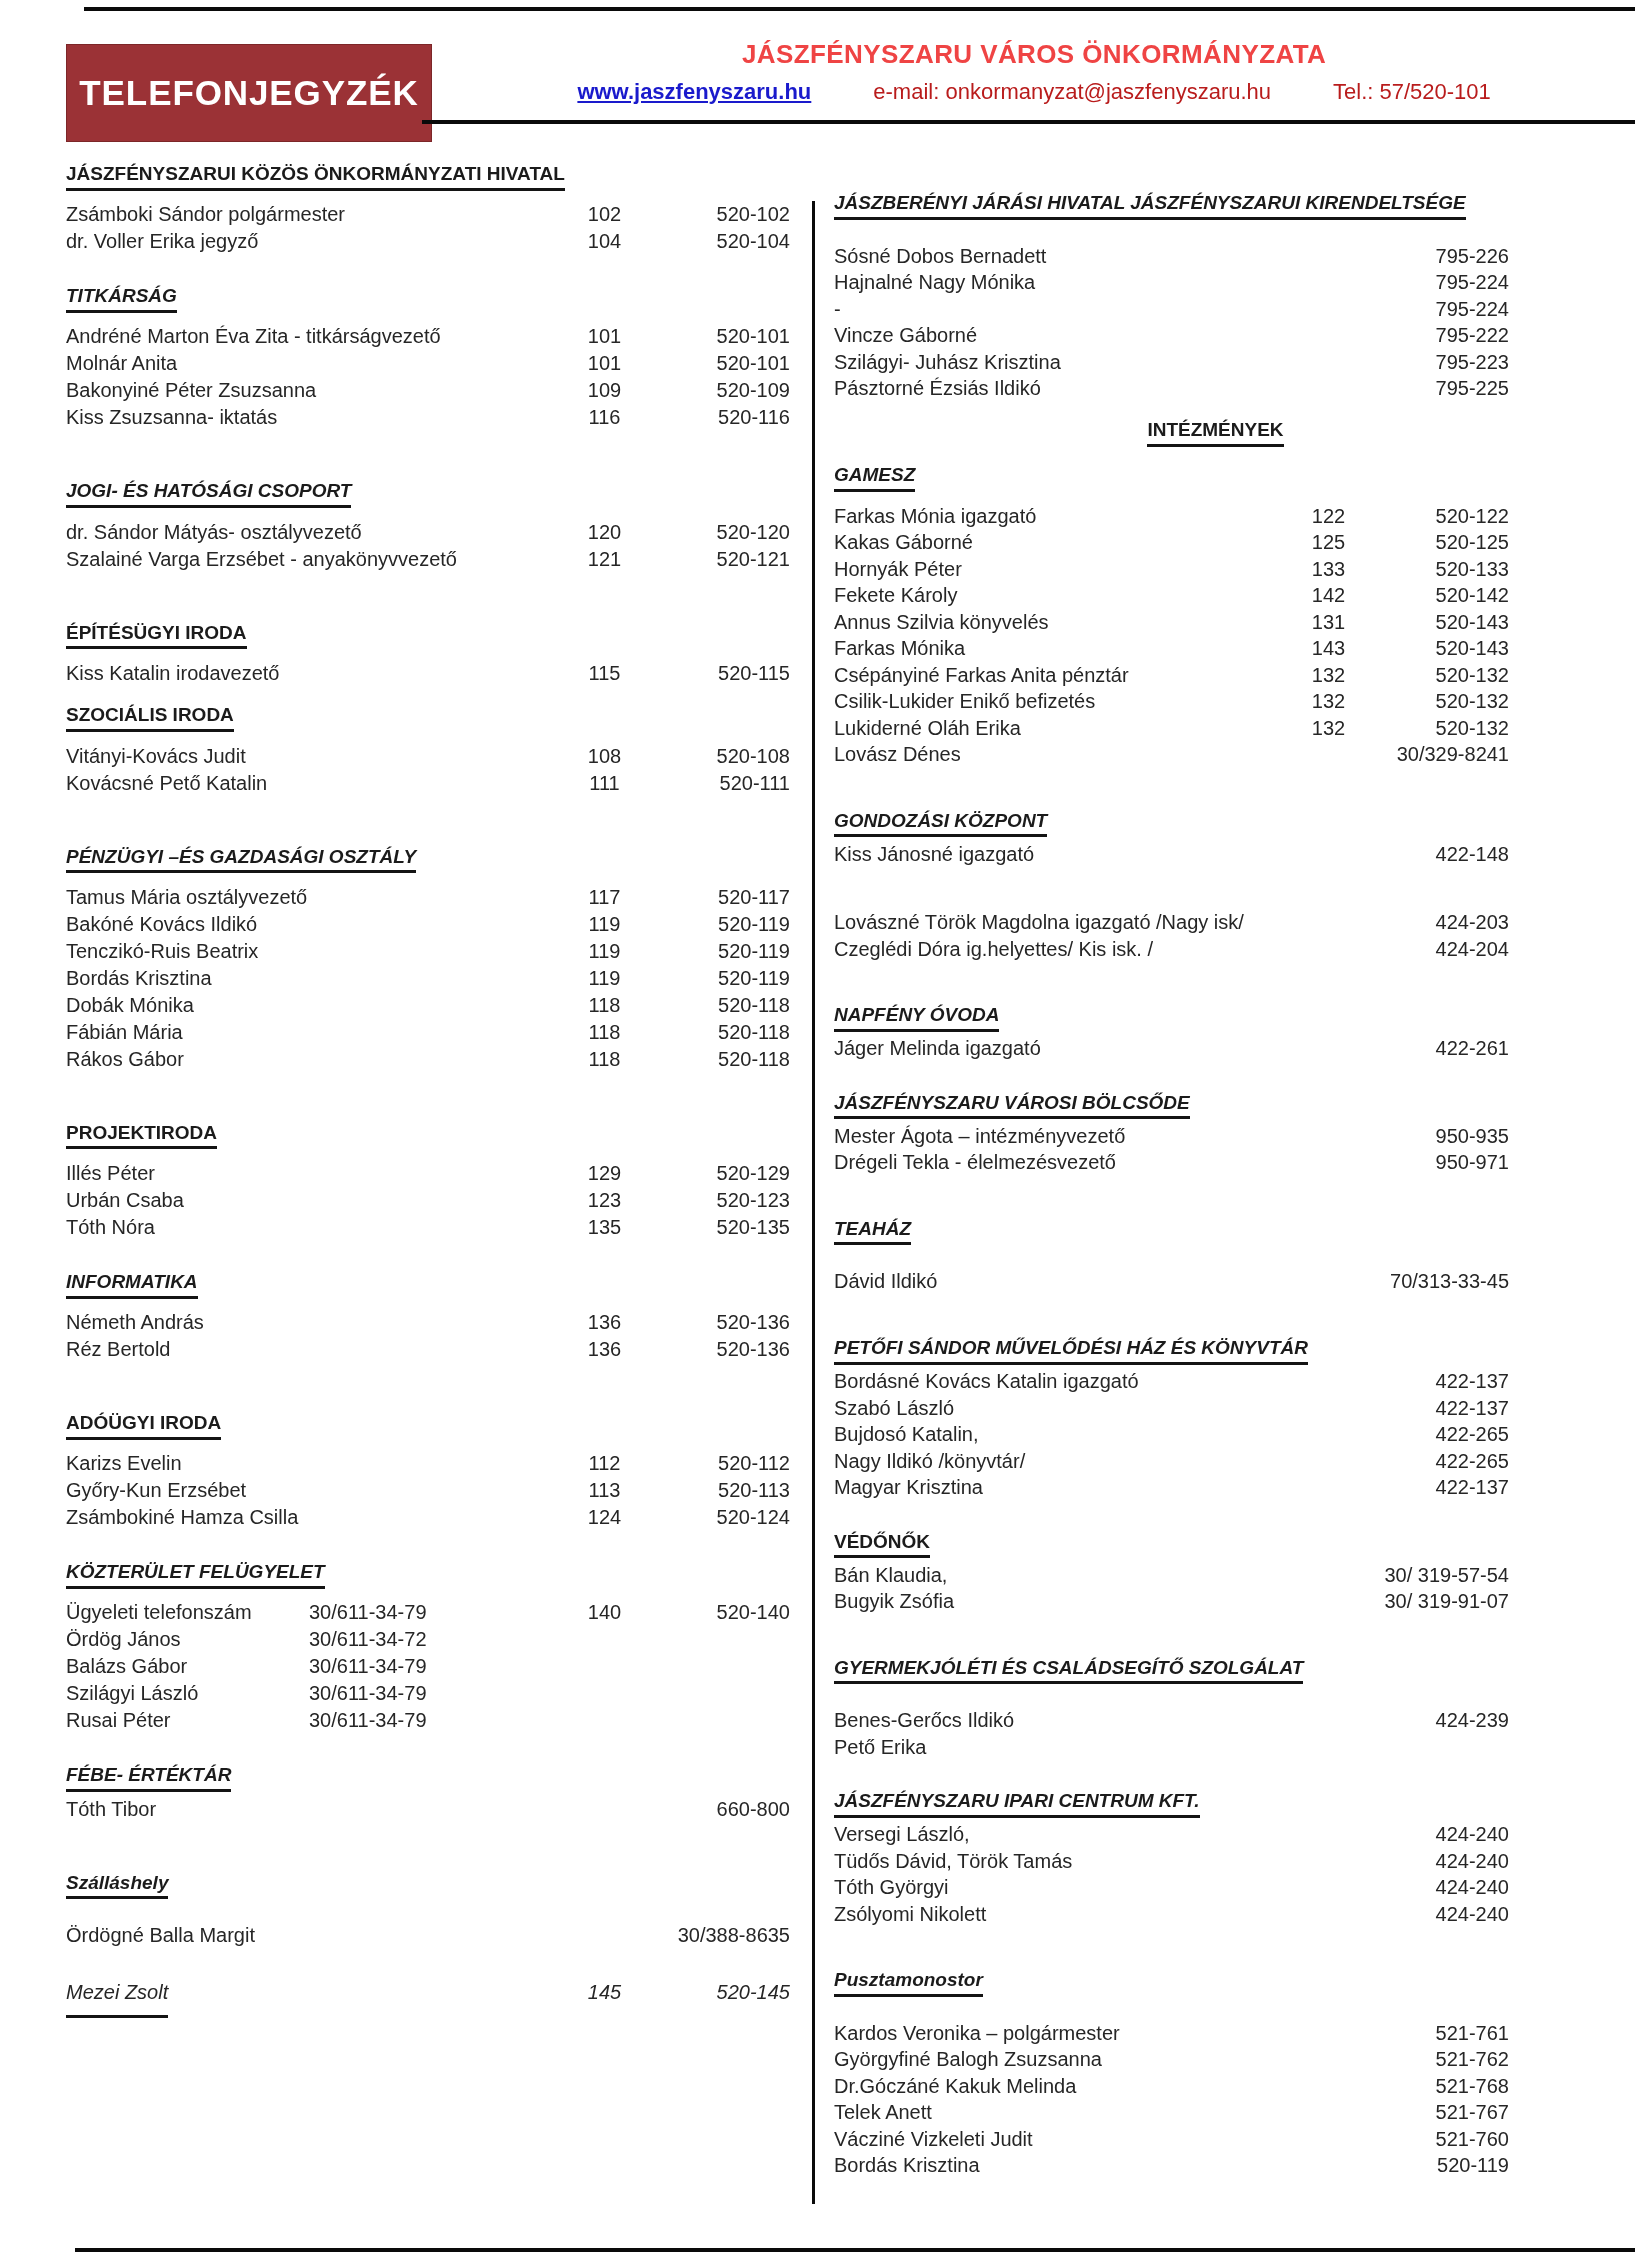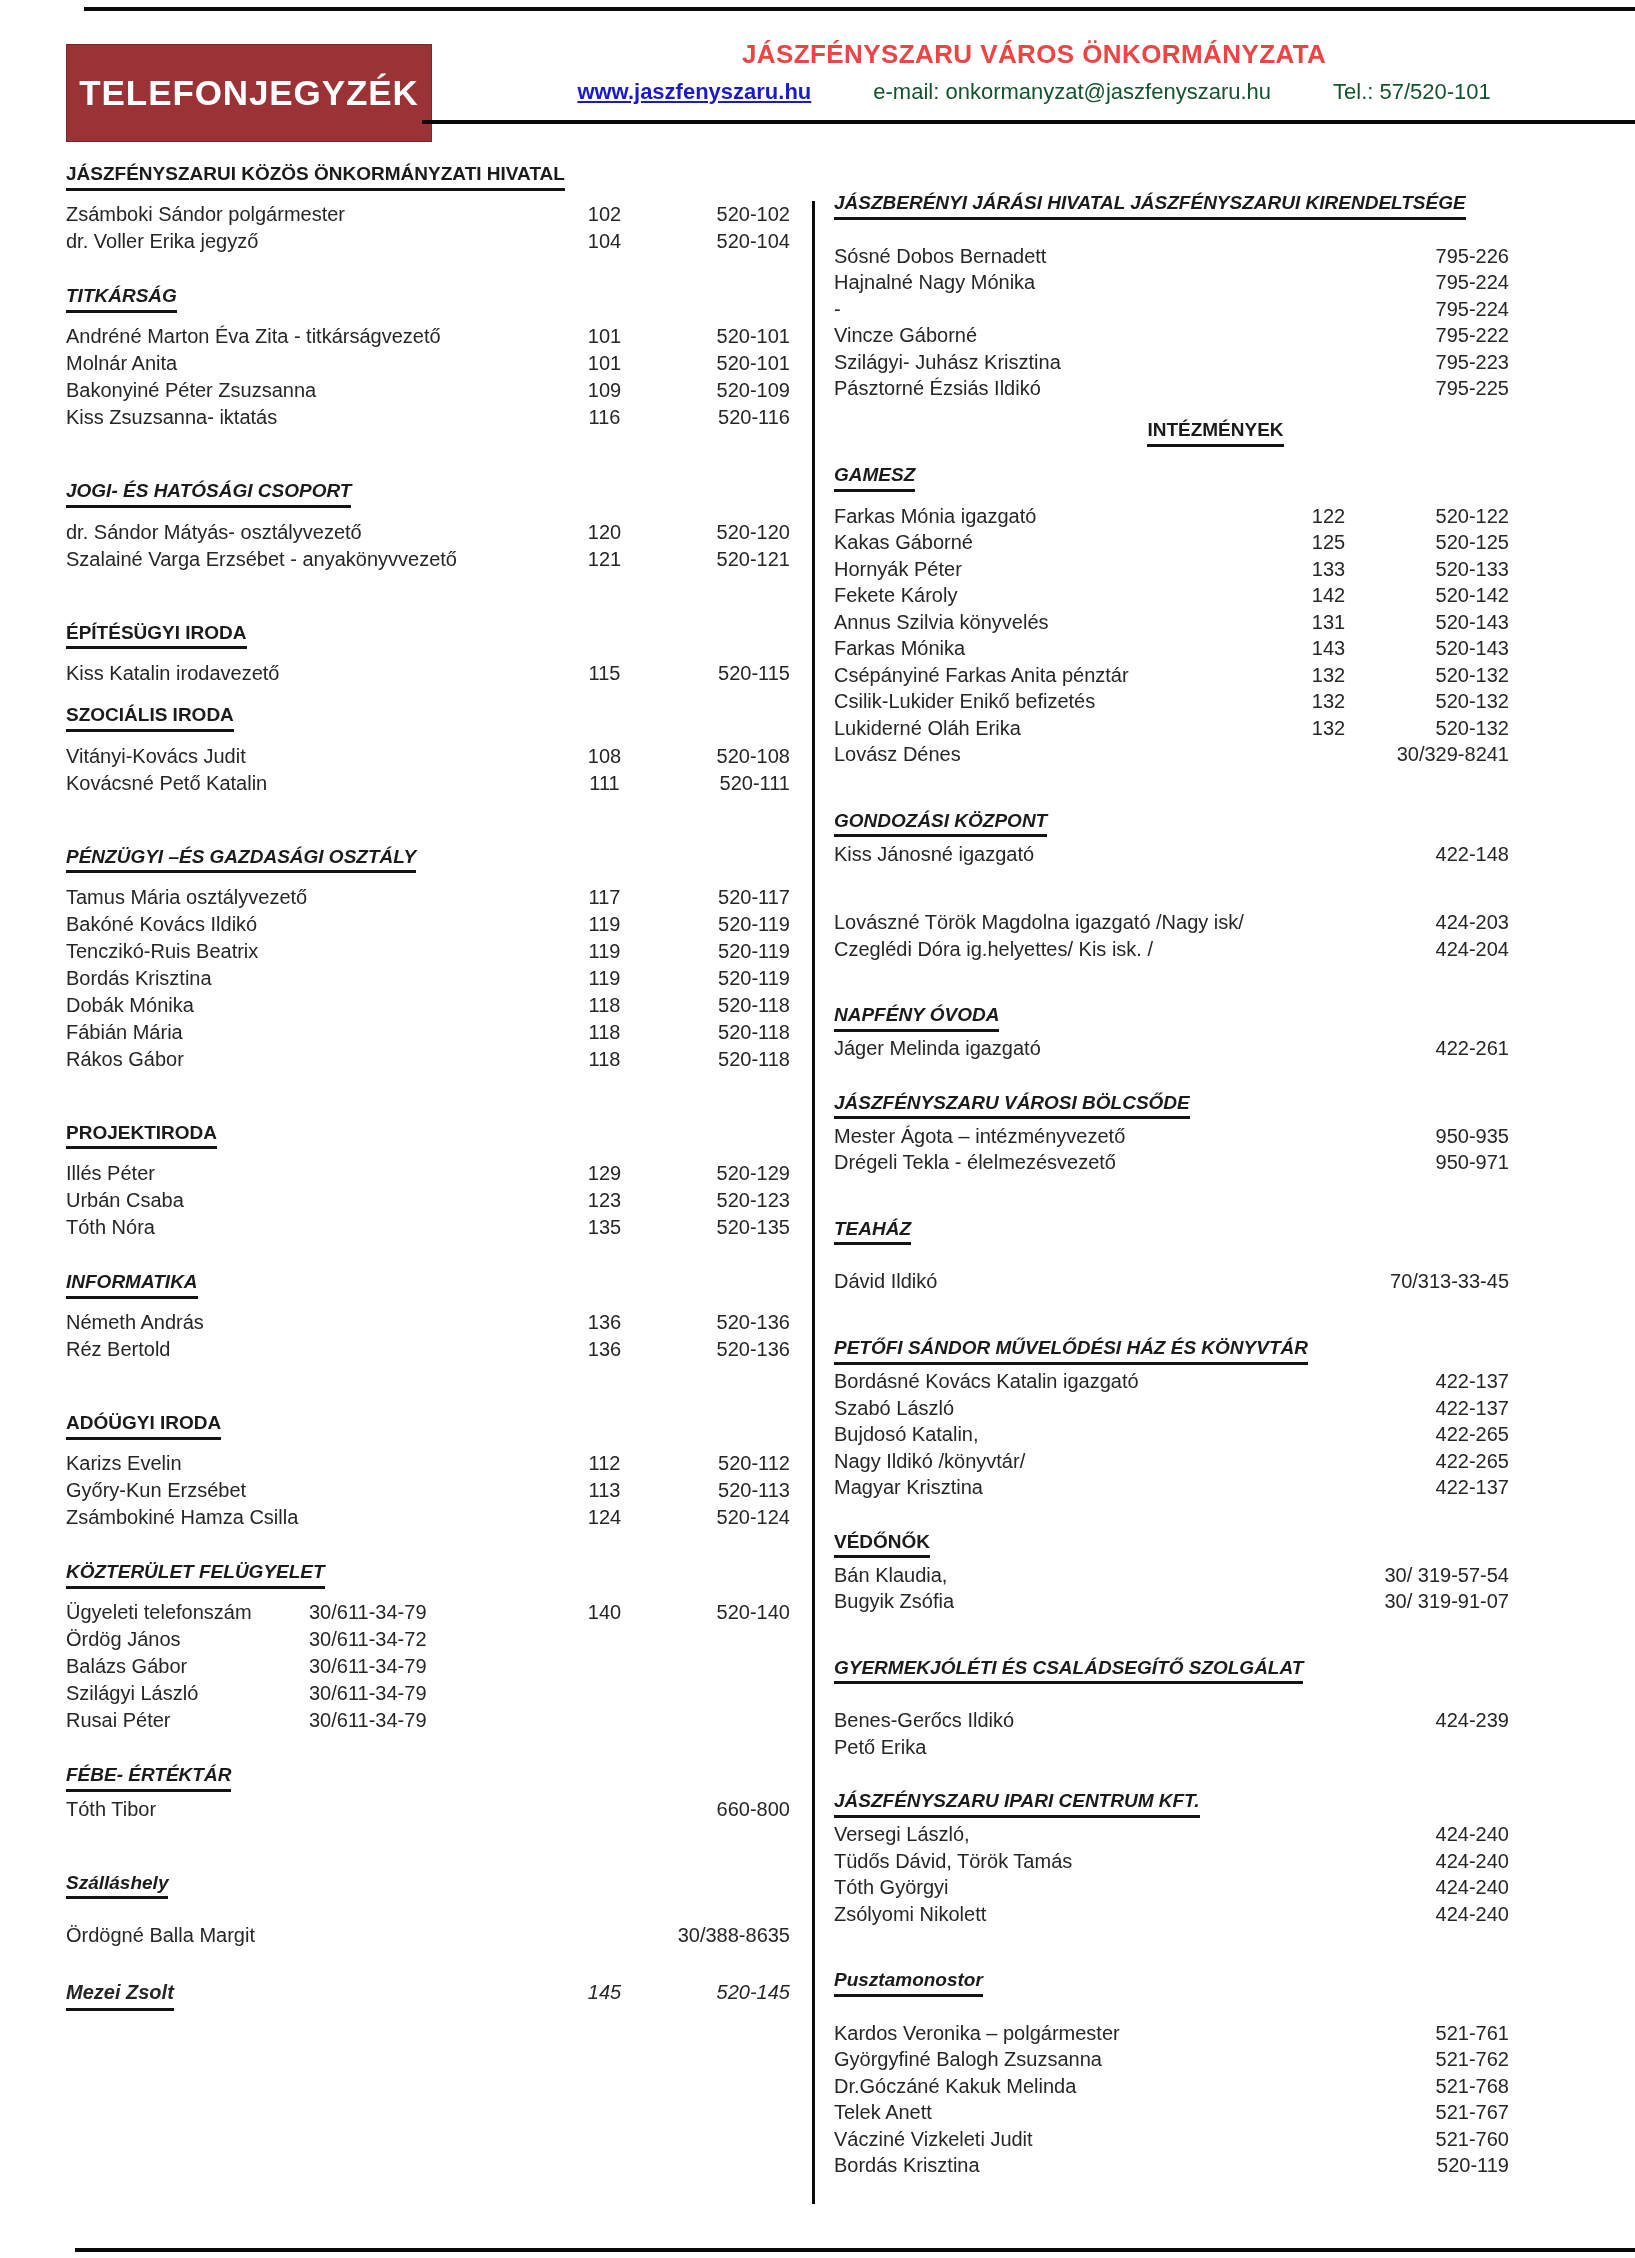--- a/index.html
+++ b/index.html
@@ -13,21 +13,21 @@
 
   
   .badge{position:absolute;left:66px;top:44px;width:366px;height:98px;
          display:flex;align-items:center;justify-content:center;
          color:#fff;font-weight:bold;font-size:35px;letter-spacing:0.9px;
          border:1.8px solid #7c2628;box-sizing:border-box;}
   .head-center{position:absolute;left:441px;right:8.8px;top:39px;text-align:center;}
   .head-title{font-size:26px;font-weight:bold;color:#ef4444;letter-spacing:0.4px;}
   .head-sub{margin-top:8.8px;display:flex;justify-content:center;align-items:baseline;gap:62px;font-size:22px;}
   .head-sub a{font-weight:600;}
-  .head-sub .plain{color:#14532d;}
+  .head-sub .plain{color:#b91c1c;}
 
   
   .col{position:absolute;}
   #left-col{left:66px;top:163px;width:745px;}
   #right-col{left:834px;top:192px;width:763px;}
 
   .section{margin-top:30px;}
   .section.first{margin-top:0;}
   .section.gap-lg{margin-top:49px;}
   .right .section.gap-lg{margin-top:42px;}
@@ -40,22 +40,22 @@
   .section.tight .sec-head{margin-bottom:3.5px;}
   .section.lead .sec-head{margin-bottom:23px;}
 
   .row{position:relative;line-height:27px;min-height:27px;font-size:20px;color:#262626;}
   .right .row{line-height:26.5px;min-height:26.5px;}
   .row .mid{position:absolute;left:243px;white-space:nowrap;}
   .row .ext{position:absolute;left:503px;width:71px;text-align:center;white-space:nowrap;}
   .row .phone{position:absolute;left:587px;width:137px;text-align:right;white-space:nowrap;}
   .right .row .ext{left:459px;width:71px;}
   .right .row .phone{left:490px;width:185px;}
-  .row.emph .name{font-weight:bold;font-style:italic;display:inline-block;
-                  border-bottom:3.5px solid #141414;padding-bottom:2px;}
+  .row.emph .name{font-weight:normal;font-style:italic;display:inline-block;
+                  border-bottom:3.5px solid #141414;padding-bottom:9px;}
   .row.emph .ext,.row.emph .phone{font-style:italic;}
 </style>
 </head>
 <body>
 
 <div class="page">
   <div class="rule-top"></div>
   <div class="badge" style="background: rgb(155, 50, 54);">
     <span>TELEFONJEGYZÉK</span>
   </div>

